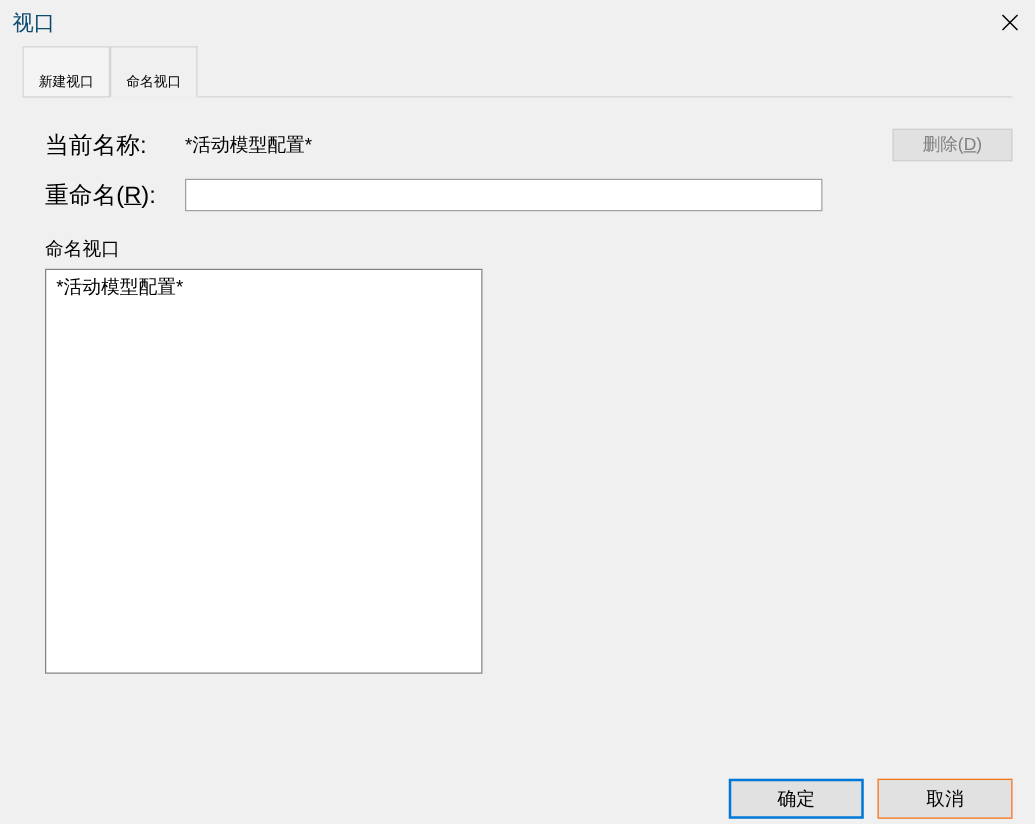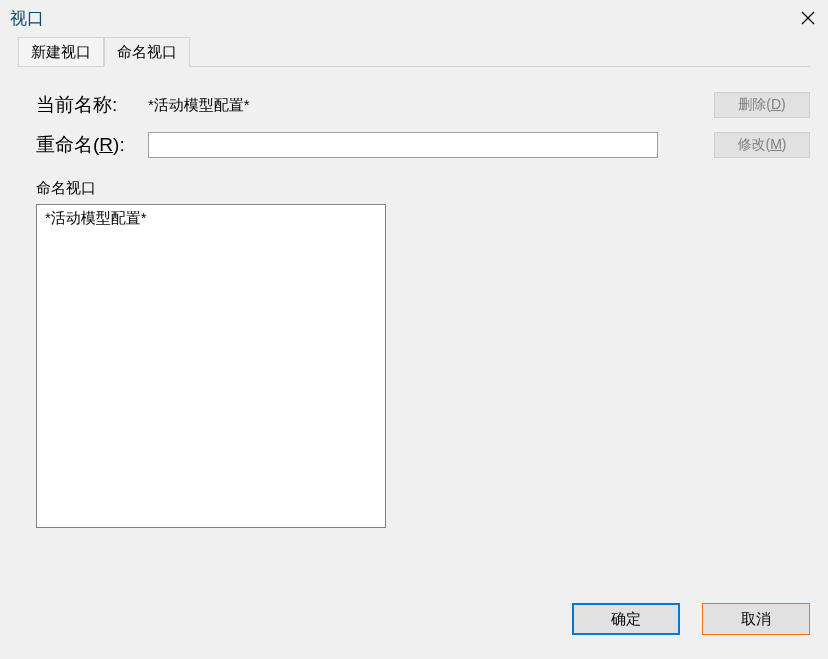--- a/index.html
+++ b/index.html
@@ -5,21 +5,21 @@
     * { box-sizing: border-box; margin: 0; padding: 0; font-family: "Microsoft YaHei", "SimSun", sans-serif; }
     body { width: 828px; height: 659px; background: #f0f0f0; position: relative; font-size: 14px; }
 
     .titlebar { height: 36px; display: flex; justify-content: space-between; align-items: center; padding: 0 0 0 10px; background: #f0f0f0; }
     .title-text { font-size: 17px; color: #0c4a6e; }
     .close-btn { width: 40px; height: 36px; display: flex; align-items: center; justify-content: center; cursor: pointer; }
     .close-btn svg { width: 14px; height: 14px; }
 
     .tabs-container { padding: 0 18px; }
     .tabs-row { display: flex; border-bottom: 1px solid #d4d4d4; }
-    .tab { padding: 5px 12px 4px; border: 1px solid #d4d4d4; background: #f4f4f4; font-size: 15px; margin-right: 0; cursor: pointer; position: relative; top: 1px; text-align: center; }
+    .tab { padding: 20px 12px 4px; border: 1px solid #d4d4d4; background: #f4f4f4; font-size: 11px; margin-right: 0; cursor: pointer; position: relative; top: 1px; text-align: center; }
     .tab.inactive { border-bottom: 1px solid #d4d4d4; background: #f4f4f4; }
     .tab.active { background: #f0f0f0; border-bottom: 1px solid #f0f0f0; }
 
     .content { padding: 24px 18px 0 36px; }
 
     .form-row { display: flex; align-items: center; margin-bottom: 12px; height: 28px; }
     .form-label { width: 112px; font-size: 19px; color: #000; }
     .form-value { font-size: 15px; color: #000; flex: 0 0 auto; }
     .form-input { flex: 0 0 510px; height: 26px; border: 1px solid #a0a0a0; background: #fff; padding: 0 6px; font-size: 14px; }
     .btn-right { width: 96px; height: 26px; margin-left: auto; border: 1px solid #adadad; background: #e1e1e1; font-size: 14px; cursor: pointer; font-family: inherit; text-align: center; }
@@ -31,21 +31,21 @@
     .col-right { flex: 1; }
     .section-label { font-size: 15px; margin-bottom: 6px; display: block; }
 
     .listbox { width: 350px; height: 324px; border: 1px solid #828282; background: #fff; padding: 4px 8px; font-size: 15px; overflow: auto; }
     .listbox .item { cursor: pointer; }
 
     .preview-frame { border: 1px solid #d4d4d4; padding: 12px 10px 16px; background: #f0f0f0; position: relative; margin-top: -18px; }
     .preview-legend { position: absolute; top: -10px; left: 6px; background: #f0f0f0; padding: 0 4px; font-size: 15px; }
     .preview-canvas { width: 100%; height: 324px; background: #000; }
 
-    .footer { position: absolute; bottom: 24px; right: 18px; display: flex; gap: 22px; }
+    .footer { position: absolute; bottom: 4px; right: 18px; display: flex; gap: 11px; }
     .footer-btn { width: 108px; height: 32px; border: 1px solid #f97316; background: #e1e1e1; font-size: 15px; cursor: pointer; font-family: inherit; }
     .footer-btn.primary { border: 2px solid #0078d7; background: #e1e1e1; }
   </style>
 </head>
 <body>
 
 <div class="titlebar">
   <span class="title-text">视口</span>
   <div class="close-btn">
     <svg viewBox="0 0 14 14">
@@ -70,23 +70,20 @@
     <button class="btn-right disabled">
       <span>删除(</span><span class="underline-char">D</span><span>)</span>
     </button>
   </div>
 
   <div class="form-row">
     <span class="form-label">
       <span>重命名(</span><span class="underline-char">R</span><span>):</span>
     </span>
     <input class="form-input" value="" style="">
-    <button class="btn-right disabled">
-      <span>修改(</span><span class="underline-char">M</span><span>)</span>
-    </button>
   </div>
 
   <div class="columns">
     <div class="col-left">
       <span class="section-label">命名视口</span>
       <div class="listbox">
         <div class="item">*活动模型配置*</div>
       </div>
     </div>
   </div>

